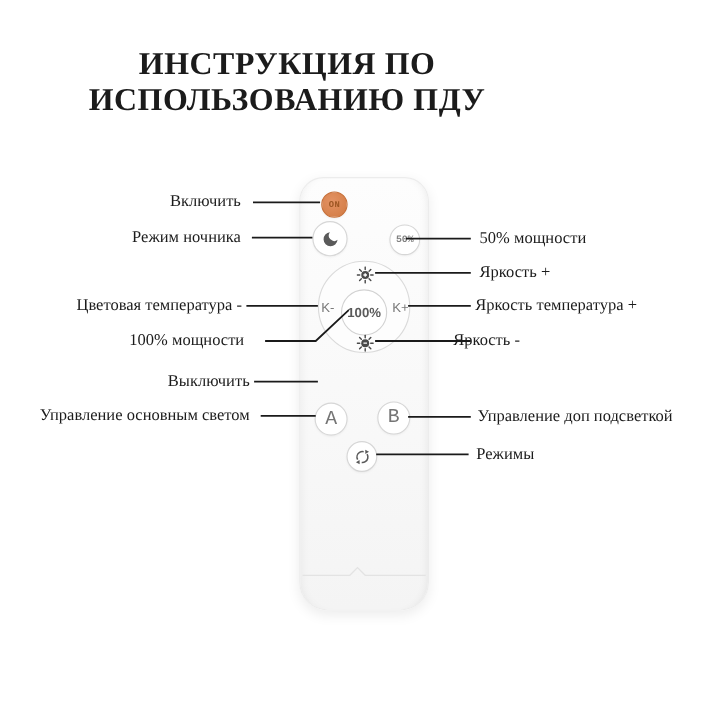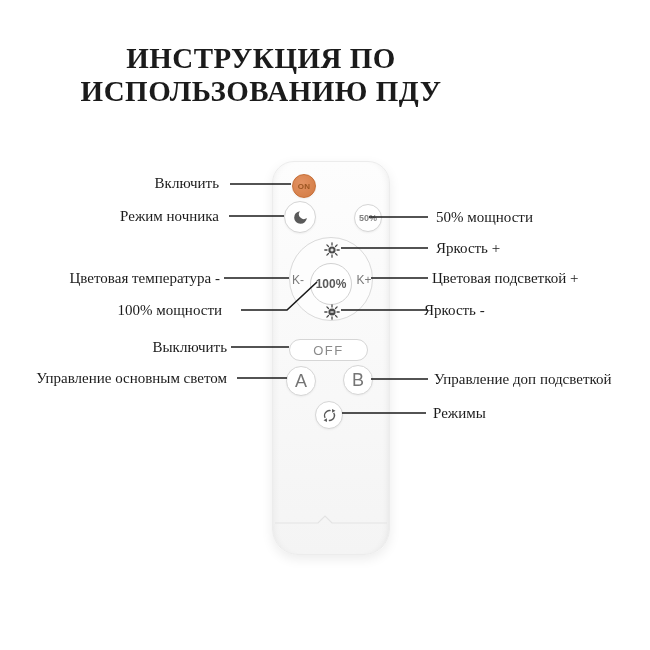--- a/index.html
+++ b/index.html
@@ -18,21 +18,21 @@
     border:1px solid #ececec;
     border-radius:22px 22px 26px 26px;
     box-shadow:0 4px 12px rgba(0,0,0,0.08),
                inset -6px 0 10px -8px rgba(0,0,0,0.12),
                inset 6px 0 10px -8px rgba(0,0,0,0.10);
   }
   .rbtn{
     position:absolute;background:#ffffff;border:1px solid #d6d6d6;border-radius:50%;
     box-shadow:0 1px 2px rgba(0,0,0,0.05);
     display:flex;align-items:center;justify-content:center;
-    font-family:Liberation Sans, sans-serif;color:#828282;box-sizing:border-box;text-align:right;
+    font-family:Liberation Mono, monospace;color:#828282;box-sizing:border-box;text-align:right;
   }
   .btn-on{
     left:19px;top:12px;width:24px;height:24px;
     background:radial-gradient(circle at 40% 35%,#e39263,#d17a42);
     border:1px solid #c66f38;
     font-size:8px;font-weight:700;color:#9c5622;letter-spacing:0.3px;
   }
   .btn-night{left:11px;top:39px;width:32px;height:32px;}
   .btn-fifty{left:69px;top:42px;width:28px;height:28px;font-size:9px;font-weight:700;margin-left:12px;}
   .pad{
@@ -123,21 +123,20 @@
             <line x1="11.5" y1="11.5" x2="13.1" y2="13.1"></line>
           <line x1="2.9" y1="13.1" x2="4.5" y2="11.5"></line>
             <line x1="11.5" y1="4.5" x2="13.1" y2="2.9"></line>
         </g>
         <circle cx="8" cy="8" r="3.6" fill="#4a4a4a"></circle>
         <line x1="6.4" y1="8" x2="9.6" y2="8" stroke="#ffffff" stroke-width="1.2"></line>
       </svg>
     </span>
   </div>
 
-  <div class="btn-off">OFF</div>
 
   <div class="rbtn btn-a">A</div>
   <div class="rbtn btn-b">B</div>
 
   <div class="rbtn btn-modes">
     <span style="display:flex">
       <svg width="17" height="17" viewBox="0 0 24 24">
         <circle cx="12" cy="12" r="7" fill="none" stroke="#5a5a5a" stroke-width="2" stroke-dasharray="15.5 6.5" transform="rotate(-32 12 12)"></circle>
         <polygon points="15.6,2.7 20.4,5.3 15.7,8.2" fill="#5a5a5a"></polygon>
         <polygon points="8.4,21.3 3.6,18.7 8.3,15.8" fill="#5a5a5a"></polygon>
@@ -169,16 +168,16 @@
 
 <div class="callout" style="right:431px;top:174px">Включить</div>
 <div class="callout" style="right:431px;top:207px">Режим ночника</div>
 <div class="callout" style="right:430px;top:269px">Цветовая температура -</div>
 <div class="callout" style="right:428px;top:301px">100% мощности</div>
 <div class="callout" style="right:423px;top:338px">Выключить</div>
 <div class="callout" style="right:423px;top:369px">Управление основным светом</div>
 
 <div class="callout" style="left:436px;top:208px">50% мощности</div>
 <div class="callout" style="left:436px;top:239px">Яркость +</div>
-<div class="callout" style="left:432px;top:269px">Цветовая подсветкой +</div>
-<div class="callout" style="left:424px;top:301px">Яркость -</div>
+<div class="callout" style="left:432px;top:269px">Яркость температура +</div>
+<div class="callout" style="left:412px;top:301px">Яркость -</div>
 <div class="callout" style="left:434px;top:370px">Управление доп подсветкой</div>
 <div class="callout" style="left:433px;top:404px">Режимы</div>
 
 </body></html>

